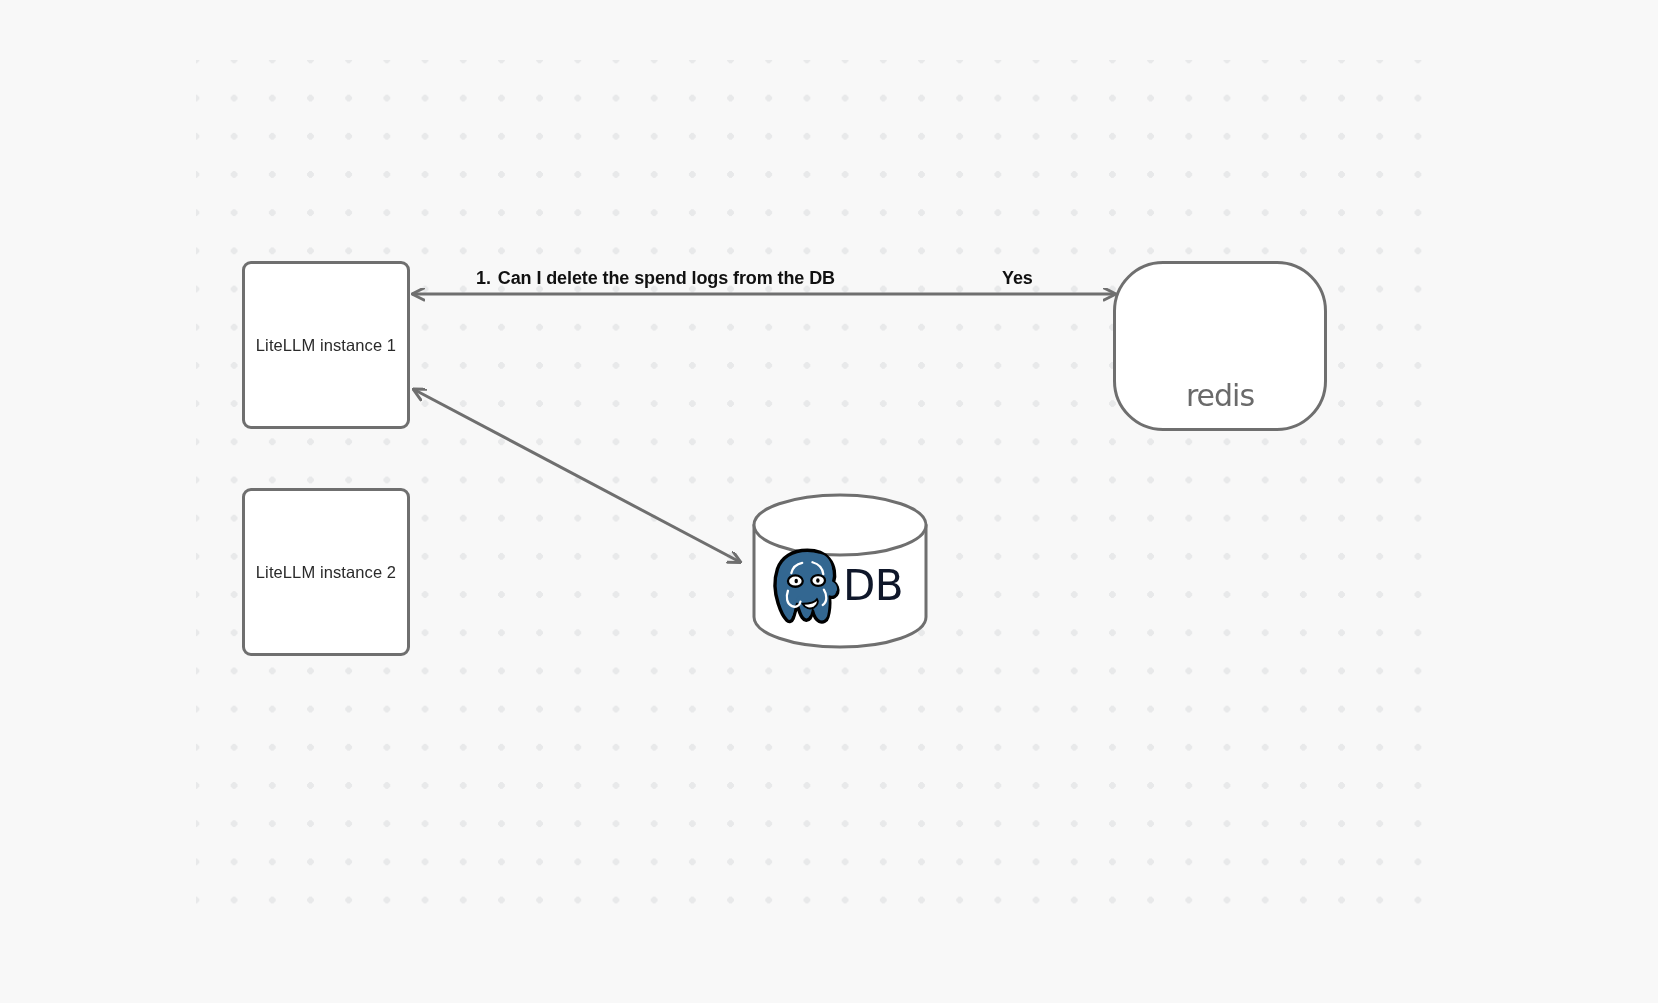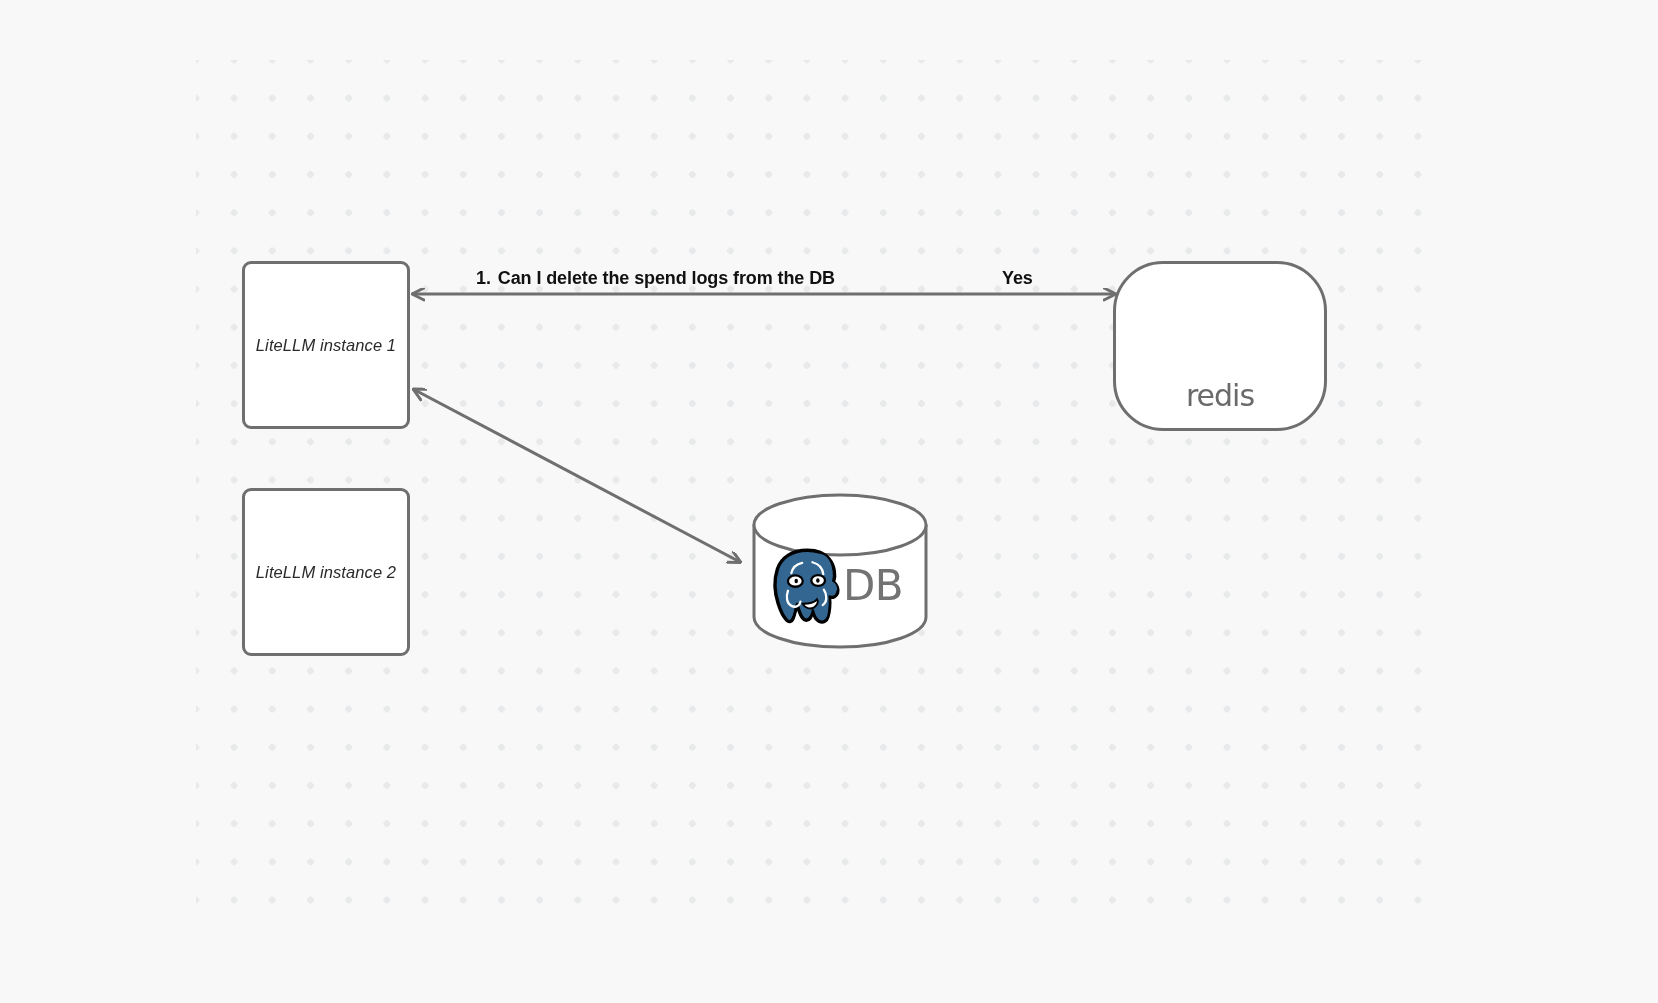--- a/index.html
+++ b/index.html
@@ -41,21 +41,20 @@
   }
   .node-box {
     position: absolute;
     background: #ffffff;
     border: 3px solid #6f6f6f;
     border-radius: 9px;
     box-sizing: border-box;
     display: flex;
     align-items: center;
     justify-content: center;
-    font-style: italic;
   }
   .node-box-label {
     font-size: 16.5px;
     color: #2a2a2a;
     font-family: "Liberation Sans", sans-serif;
     letter-spacing: 0.1px;
   }
   #node-redis {
     position: absolute;
     left: 1113px;
@@ -101,21 +100,21 @@
     width: 176px;
     height: 72px;
     display: flex;
     align-items: center;
     justify-content: center;
     pointer-events: none;
   }
   .db-text {
     font-family: "DejaVu Sans", sans-serif;
     font-size: 42px;
-    color: #737373;
+    color: #0f172a;
     line-height: 1;
     margin-left: 0px;
     letter-spacing: -0.5px;
   }
   .edge-label {
     position: absolute;
     font-family: "Liberation Sans", sans-serif;
     font-weight: bold;
     font-size: 18px;
     color: #111111;

